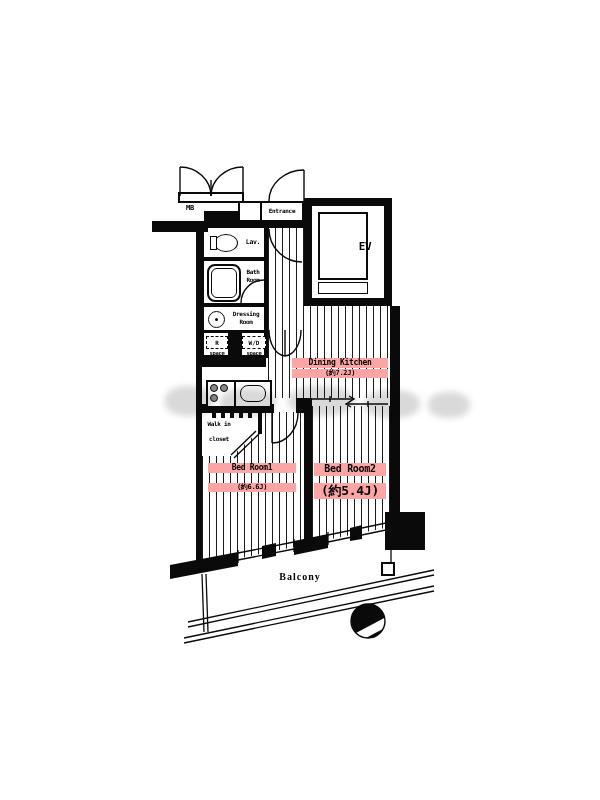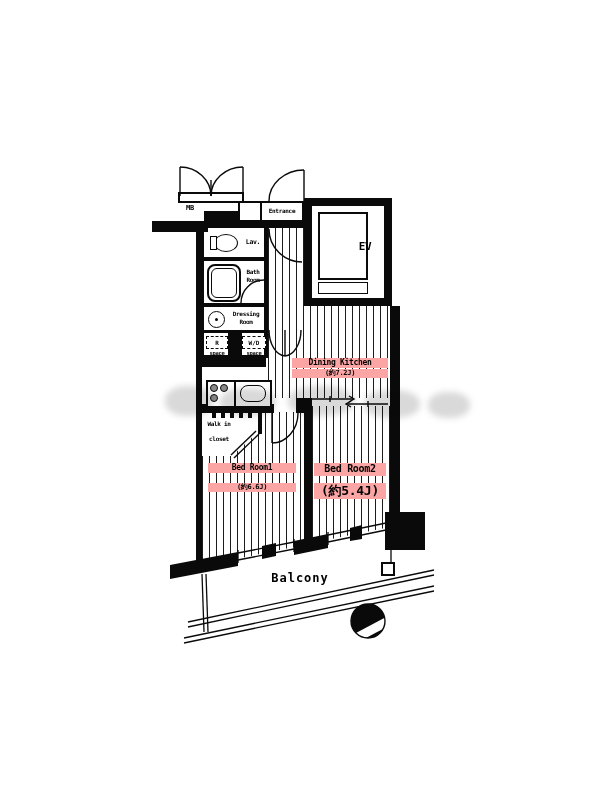--- a/index.html
+++ b/index.html
@@ -97,21 +97,21 @@
   <div class="lbl whitebg" style="left:292px;top:369px;width:96px;font-size:7px;">(約7.2J)</div>
 
   <div class="lbl" style="left:200px;top:420px;width:38px;font-size:6px;z-index:14;"><span>Walk in</span><br>
         <span>closet</span></div>
 
   <div class="lbl whitebg" style="left:208px;top:463px;width:88px;font-size:8px;">Bed Room1</div>
   <div class="lbl whitebg" style="left:208px;top:483px;width:88px;font-size:7px;">(約6.6J)</div>
   <div class="lbl whitebg" style="left:314px;top:463px;width:72px;font-size:10px;">Bed Room2</div>
   <div class="lbl whitebg" style="left:314px;top:483px;width:72px;font-size:13px;">(約5.4J)</div>
 
-  <div class="lbl" style="left:268px;top:571px;width:64px;font-size:12px;letter-spacing:1px;">Balcony</div>
+  <div class="lbl" style="left:268px;top:571px;width:64px;font-size:10px;letter-spacing:1px;font-family:Liberation Serif, serif;">Balcony</div>
 
   <svg class="overlay" width="600" height="800" viewBox="0 0 600 800">
     <g stroke="#0a0a0a" stroke-width="1.4" fill="none">
 
       <path d="M 180,167 A 31,29 0 0 1 211,196"></path>
       <path d="M 243,167 A 32,29 0 0 0 211,196"></path>
       <line x1="180" y1="167" x2="180" y2="196"></line>
       <line x1="243" y1="167" x2="243" y2="196"></line>
       <line x1="211" y1="180" x2="211" y2="196"></line>
 

